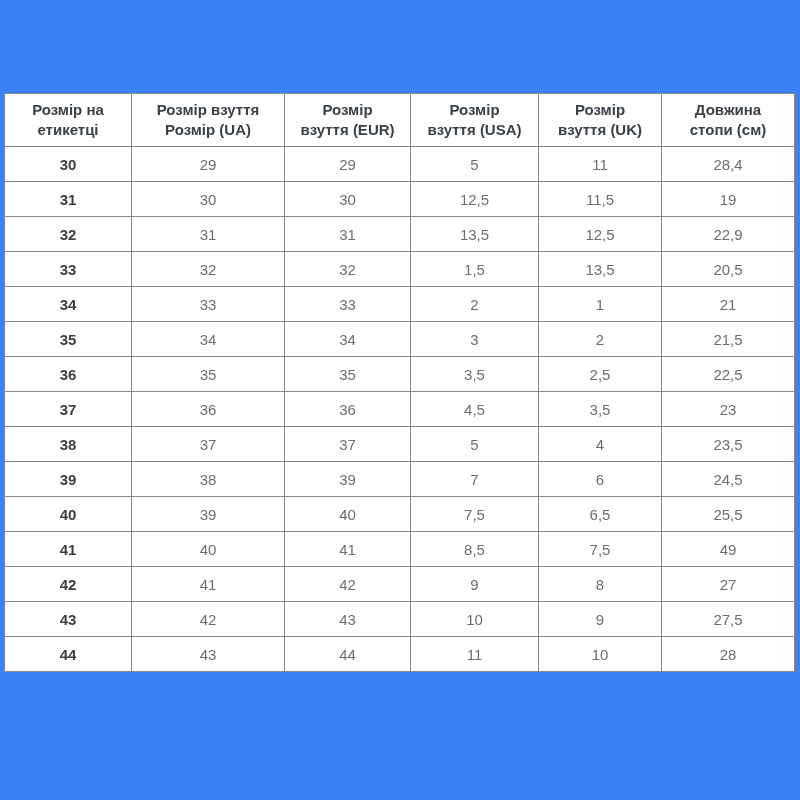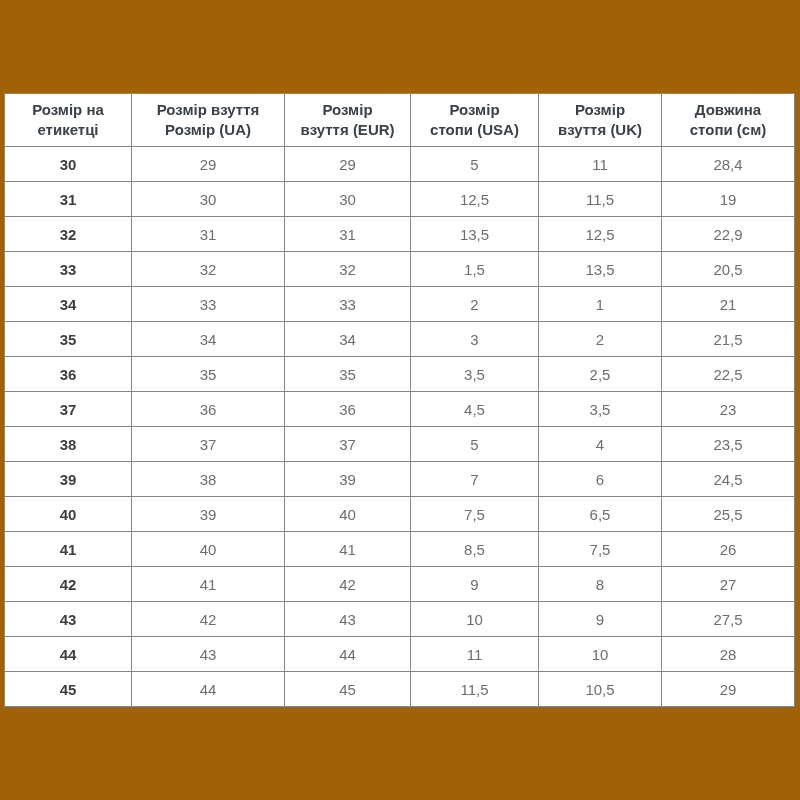--- a/index.html
+++ b/index.html
@@ -7,21 +7,21 @@
     padding: 0;
     background: #ffffff;
     width: 800px;
     height: 800px;
     font-family: "Liberation Sans", sans-serif;
   }
   .page {
     position: relative;
     width: 800px;
     height: 800px;
-    background: #a16207;
+    background: #3b82f6;
     overflow: hidden;
   }
   .table-wrap {
     position: absolute;
     left: 4px;
     top: 93px;
   }
   table.size-table {
     border-collapse: collapse;
     table-layout: fixed;
@@ -77,21 +77,21 @@
           <th>
             <div>Розмір взуття</div>
             <div>Розмір (UA)</div>
           </th>
           <th>
             <div>Розмір</div>
             <div>взуття (EUR)</div>
           </th>
           <th>
             <div>Розмір</div>
-            <div>стопи (USA)</div>
+            <div>взуття (USA)</div>
           </th>
           <th>
             <div>Розмір</div>
             <div>взуття (UK)</div>
           </th>
           <th>
             <div>Довжина</div>
             <div>стопи (см)</div>
           </th>
         </tr>
@@ -184,21 +184,21 @@
           <td>7,5</td>
           <td>6,5</td>
           <td>25,5</td>
         </tr>
         <tr>
           <td class="lbl">41</td>
           <td>40</td>
           <td>41</td>
           <td>8,5</td>
           <td>7,5</td>
-          <td>26</td>
+          <td>49</td>
         </tr>
         <tr>
           <td class="lbl">42</td>
           <td>41</td>
           <td>42</td>
           <td>9</td>
           <td>8</td>
           <td>27</td>
         </tr>
         <tr>
@@ -210,24 +210,16 @@
           <td>27,5</td>
         </tr>
         <tr>
           <td class="lbl">44</td>
           <td>43</td>
           <td>44</td>
           <td>11</td>
           <td>10</td>
           <td>28</td>
         </tr>
-        <tr>
-          <td class="lbl">45</td>
-          <td>44</td>
-          <td>45</td>
-          <td>11,5</td>
-          <td>10,5</td>
-          <td>29</td>
-        </tr>
       </tbody>
     </table>
   </div>
 </div>
 
 </body></html>

